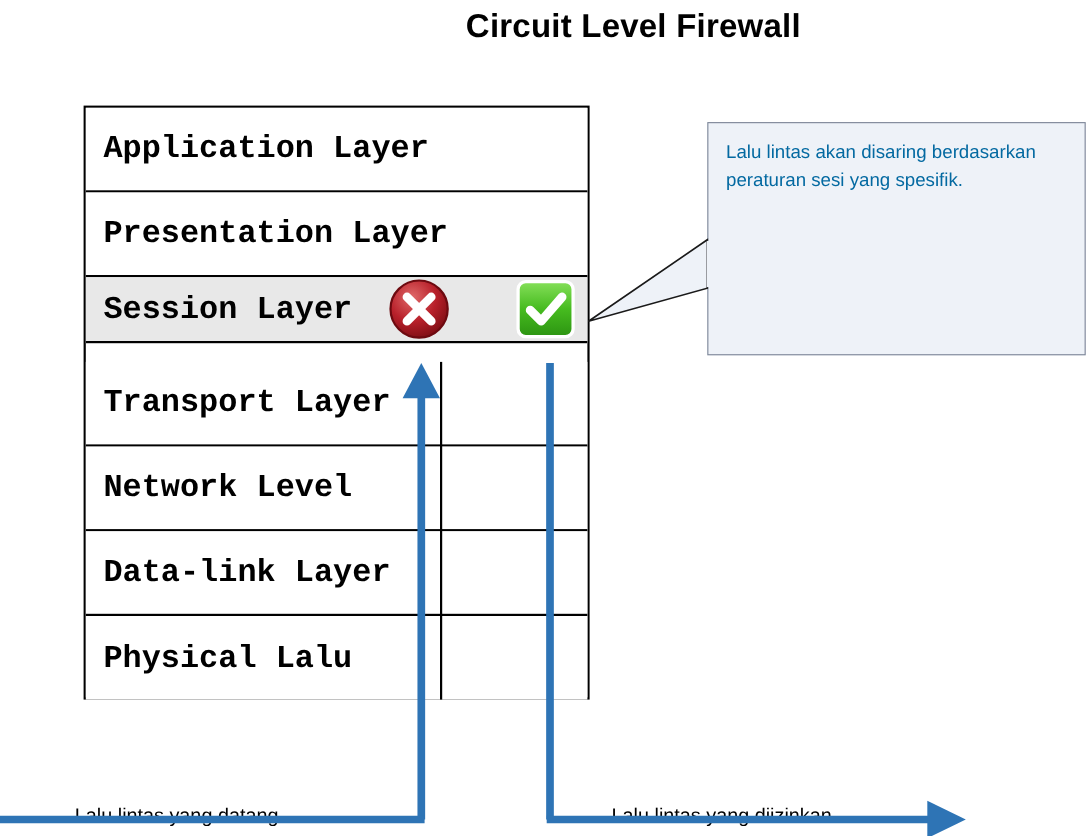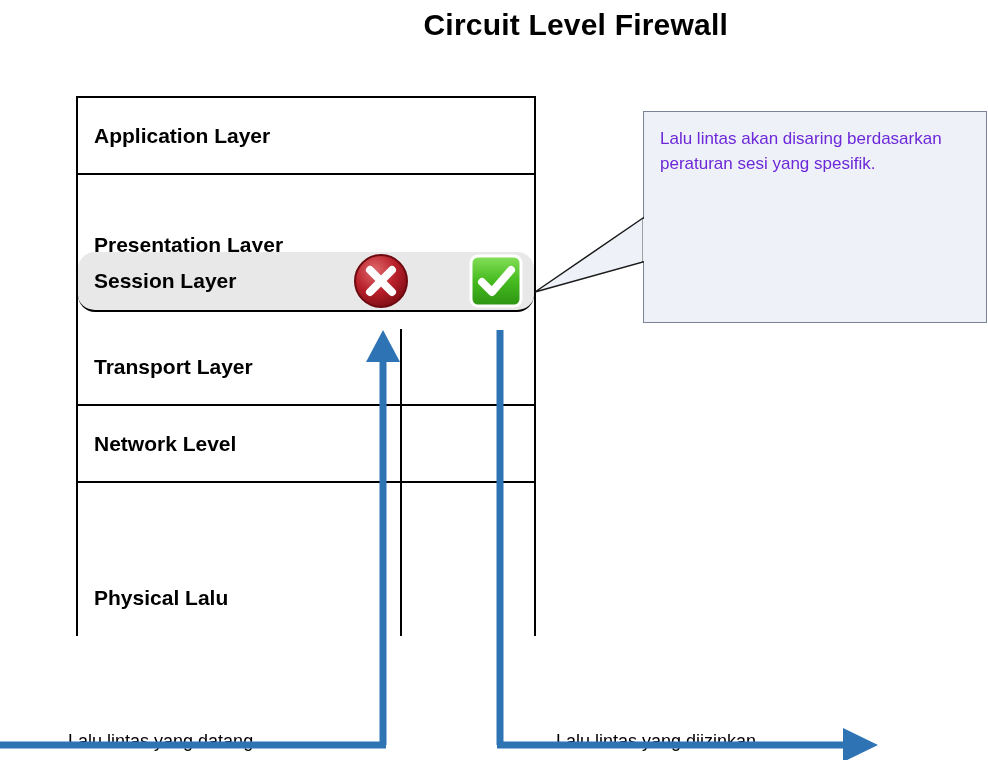--- a/index.html
+++ b/index.html
@@ -43,25 +43,26 @@
     left: 0;
     width: 100%;
     box-sizing: border-box;
     border-bottom: 2px solid #000000;
     display: flex;
     align-items: center;
     background: #ffffff;
   }
   .layer.last { border-bottom: none; }
   .layer-label {
-    font-size: 21px;
+    font-size: 29px;
     font-weight: bold;
     color: #000000;
     padding-left: 16px;
     white-space: nowrap;
+    font-family: Liberation Mono, monospace;
   }
   .layer.highlight {
     background: #e8e8e8;
   }
 
   
   .col-sep {
     position: absolute;
     left: 322px;
     width: 2px;
@@ -86,21 +87,21 @@
     top: 111px;
     width: 344px;
     height: 212px;
     background: #eef2f8;
     border: 1px solid #7b8496;
     box-sizing: border-box;
     padding: 14px 14px 0 16px;
   }
   .callout-p {
     font-size: 17px;
-    color: #6d28d9;
+    color: #0369a1;
     line-height: 25px;
     margin: 0 0 22px 0;
     font-family: "Liberation Sans", sans-serif;
   }
 
   
   .bottom-label {
     position: absolute;
     font-size: 18px;
     color: #000000;
@@ -122,25 +123,25 @@
 <body>
 
 <div id="title">Circuit Level Firewall</div>
 
 <div id="stack">
 
   <div class="layer" style="top:0px;height:77px;">
     <span class="layer-label">Application Layer</span>
   </div>
 
-  <div class="layer" style="top:77px;height:77px;margin-top:32px;">
+  <div class="layer" style="top:77px;height:77px;">
     <span class="layer-label">Presentation Layer</span>
   </div>
 
-  <div class="layer highlight" style="top:154px;height:60px;border-radius:17px;">
+  <div class="layer highlight" style="top:154px;height:60px;">
     <span class="layer-label">Session Layer</span>
 
     <span class="icon-wrap x-icon">
       <svg width="56" height="56" viewBox="0 0 56 56">
         <defs>
           <radialGradient id="redg" cx="38%" cy="30%" r="75%">
             <stop offset="0%" stop-color="#e06a6a"></stop>
             <stop offset="55%" stop-color="#b8202a"></stop>
             <stop offset="100%" stop-color="#7c0d13"></stop>
           </radialGradient>
@@ -169,20 +170,23 @@
   </div>
 
   <div class="layer" style="top:231px;height:77px;">
     <span class="layer-label">Transport Layer</span>
   </div>
 
   <div class="layer" style="top:308px;height:77px;">
     <span class="layer-label">Network Level</span>
   </div>
 
+  <div class="layer" style="top:385px;height:77px;">
+    <span class="layer-label">Data-link Layer</span>
+  </div>
 
   <div class="layer last" style="top:462px;height:76px;">
     <span class="layer-label">Physical Lalu</span>
   </div>
 
   <div class="col-sep" style="top:231px;height:307px;"></div>
 </div>
 
 <div id="callout">
   <p class="callout-p">Lalu lintas akan disaring berdasarkan peraturan sesi yang spesifik.</p>

